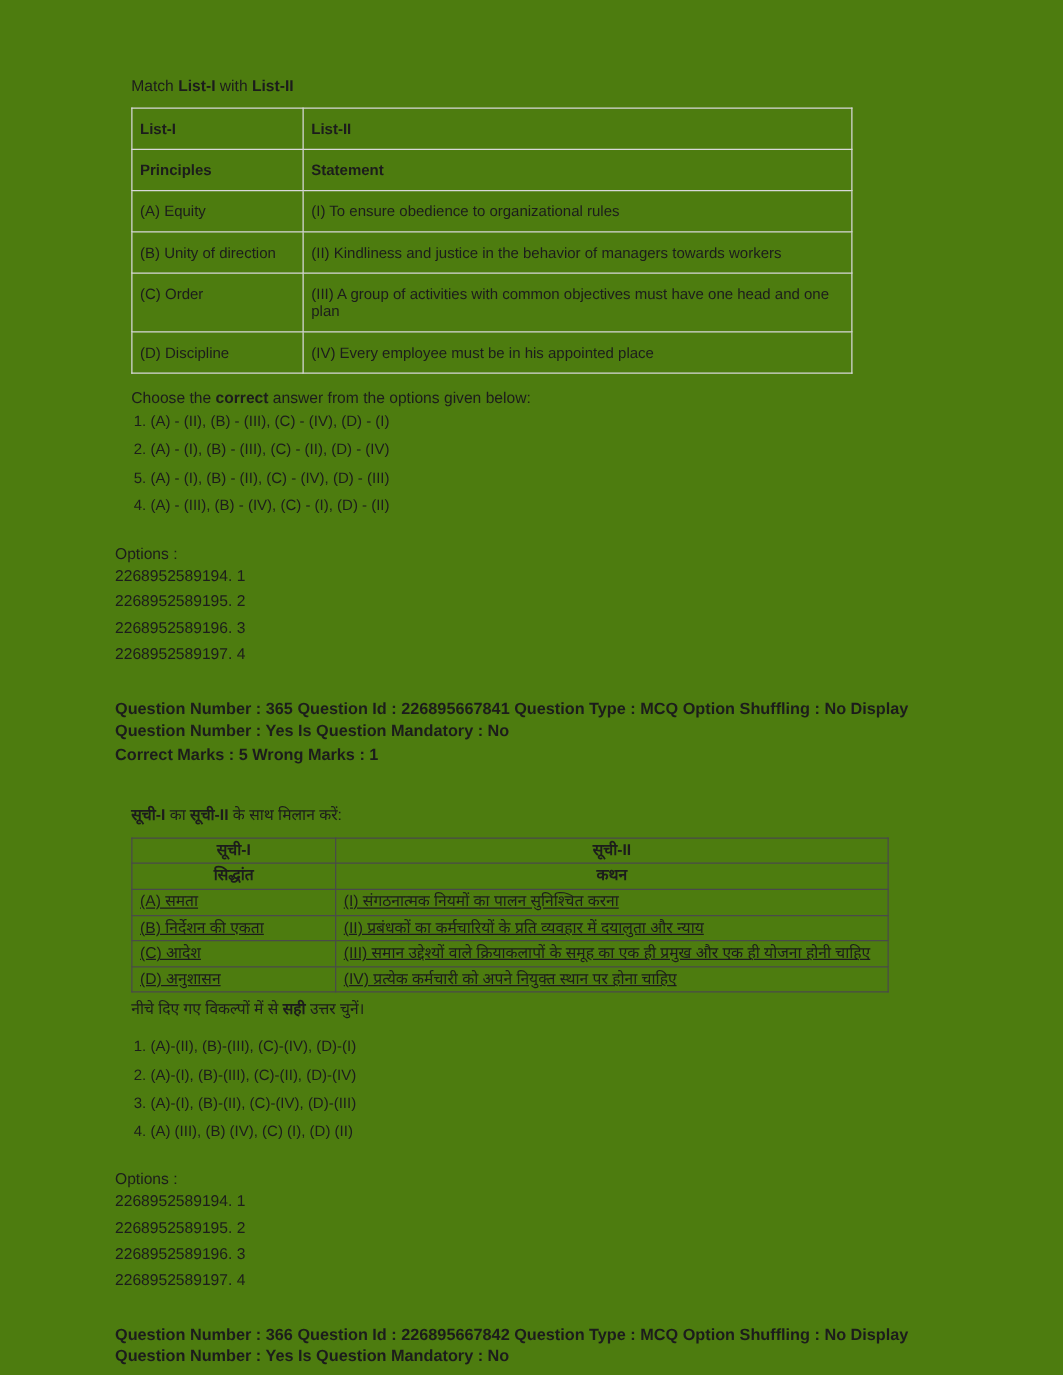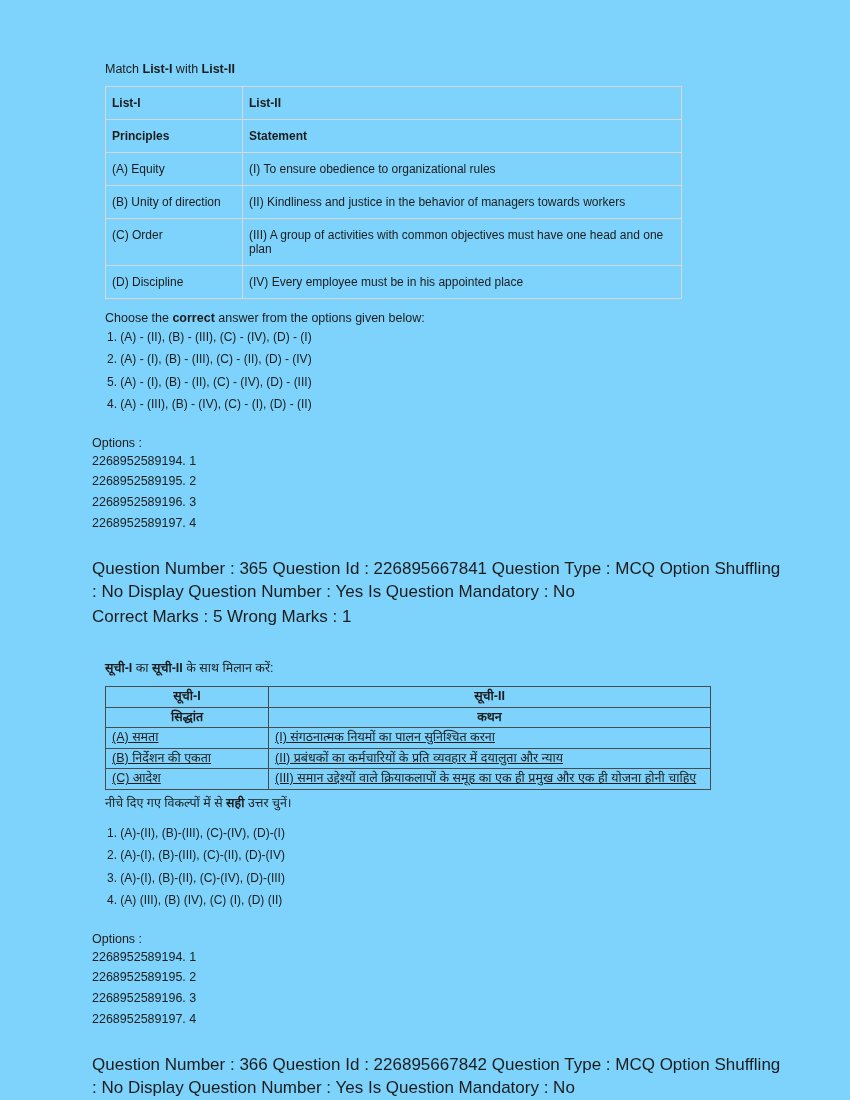--- a/index.html
+++ b/index.html
@@ -5,21 +5,21 @@
   html, body {
     margin: 0;
     padding: 0;
     background: #ffffff;
     color: #1c1c1c;
     font-family: "Liberation Sans", "DejaVu Sans", sans-serif;
   }
   .page {
     width: 850px;
     height: 1100px;
-    background: #7dd3fc;
+    background: #4d7c0f;
     box-sizing: border-box;
     padding: 62px 70px 20px 92px;
     overflow: hidden;
   }
   .b { font-weight: bold; }
 
   .q-block { margin-left: 13px; }
 
   .intro {
     font-size: 12.5px;
@@ -63,22 +63,22 @@
     font-weight: normal;
     margin: 0 0 3px 0;
   }
   .opt-id {
     font-size: 12.5px;
     margin: 0 0 4px 0;
     line-height: 1.35;
   }
 
   .meta {
-    font-size: 17px;
-    font-weight: normal;
+    font-size: 13px;
+    font-weight: bold;
     width: 690px;
     line-height: 1.35;
     margin: 12px 0 30px 0;
   }
   .meta p { margin: 0; }
   .meta .m2 { margin-top: 2px; }
 
   
   table.tbl-hi {
     border-collapse: collapse;
@@ -179,20 +179,24 @@
           <td>(I) संगठनात्मक नियमों का पालन सुनिश्चित करना</td>
         </tr>
         <tr>
           <td class="c1">(B) निर्देशन की एकता</td>
           <td>(II) प्रबंधकों का कर्मचारियों के प्रति व्यवहार में दयालुता और न्याय</td>
         </tr>
         <tr>
           <td class="c1">(C) आदेश</td>
           <td>(III) समान उद्देश्यों वाले क्रियाकलापों के समूह का एक ही प्रमुख और एक ही योजना होनी चाहिए</td>
         </tr>
+        <tr>
+          <td class="c1">(D) अनुशासन</td>
+          <td>(IV) प्रत्येक कर्मचारी को अपने नियुक्त स्थान पर होना चाहिए</td>
+        </tr>
       </tbody>
     </table>
 
     <p class="choose-hi"><span>नीचे दिए गए विकल्पों में से </span><span class="b">सही</span><span> उत्तर चुनें।</span></p>
 
     <p class="opt-line">1. (A)-(II), (B)-(III), (C)-(IV), (D)-(I)</p>
     <p class="opt-line">2. (A)-(I), (B)-(III), (C)-(II), (D)-(IV)</p>
     <p class="opt-line">3. (A)-(I), (B)-(II), (C)-(IV), (D)-(III)</p>
     <p class="opt-line">4. (A) (III), (B) (IV), (C) (I), (D) (II)</p>
   </div>

